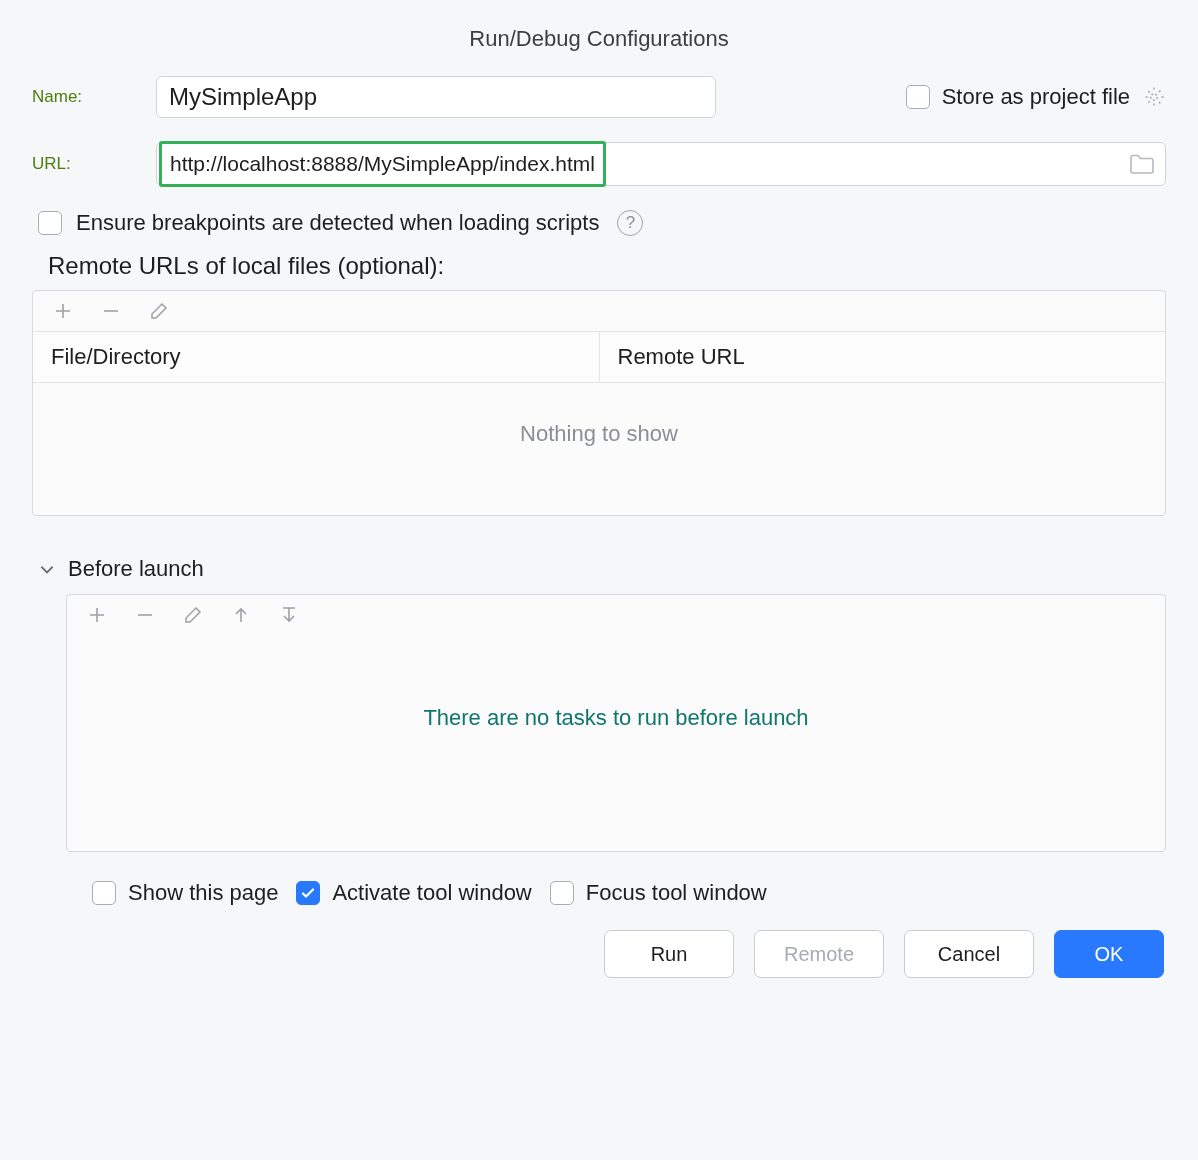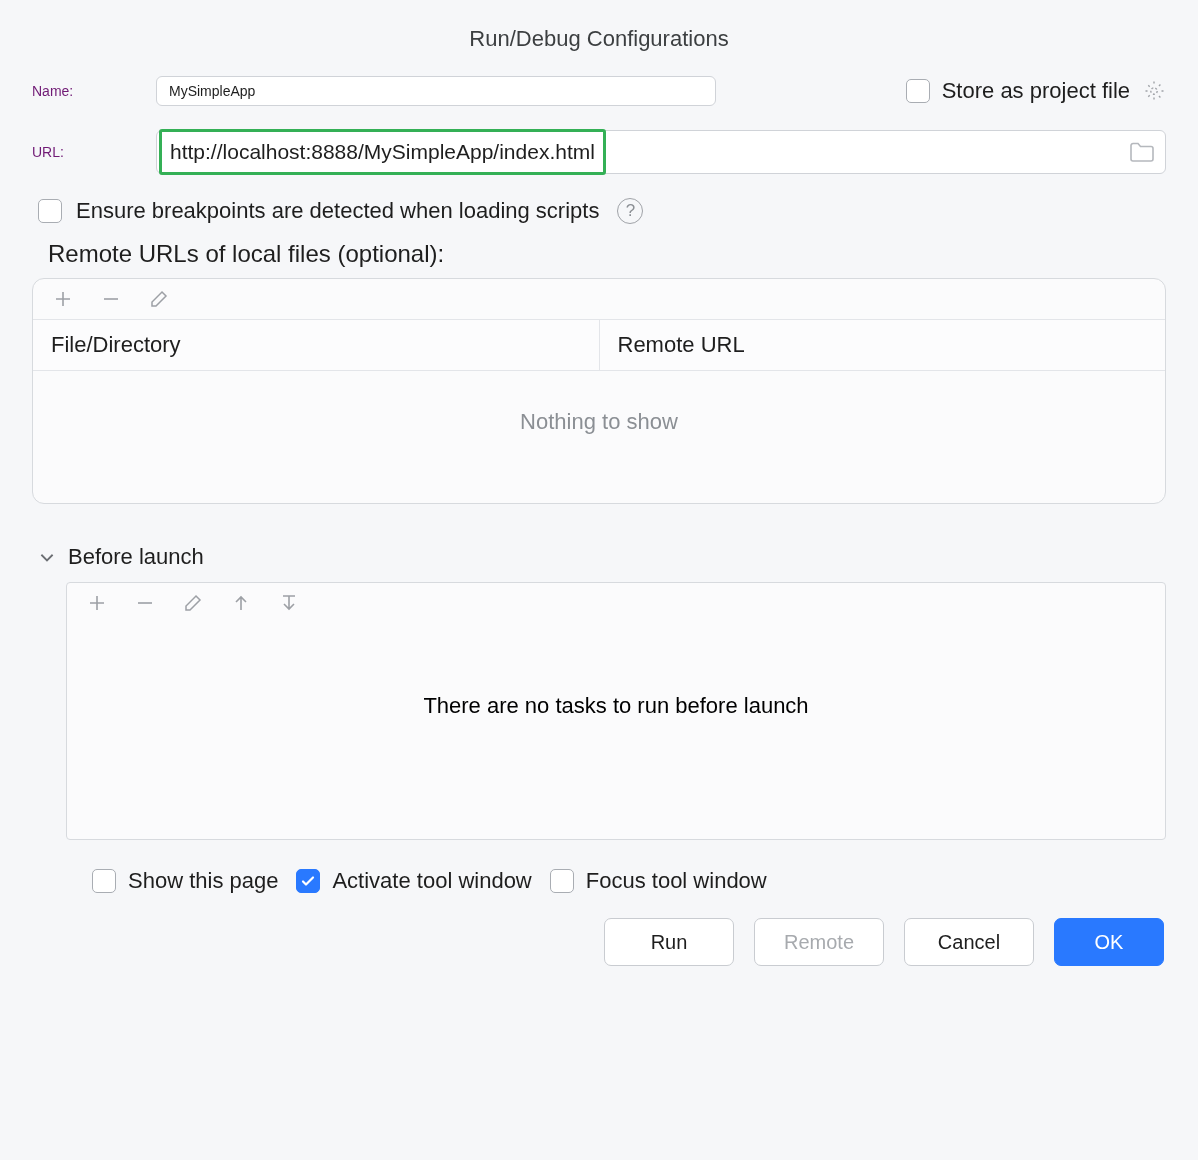--- a/index.html
+++ b/index.html
@@ -23,30 +23,30 @@
     margin: 2px 0 24px 0;
   }
   .row {
     display: flex;
     align-items: center;
     margin-bottom: 24px;
     gap: 14px;
   }
   .label {
     width: 110px;
-    font-size: 14px;
-    color: #701a75;
+    font-size: 17px;
+    color: #4d7c0f;
     flex-shrink: 0;
   }
   .text-input {
-    height: 30px;
+    height: 42px;
     border: 1px solid #d0d3d8;
     border-radius: 6px;
     background: #fff;
-    font-size: 14px;
+    font-size: 24px;
     padding: 4px 12px;
     color: #1e1e1e;
   }
   .name-input { width: 560px; }
   .store-group {
     margin-left: auto;
     display: flex;
     align-items: center;
     gap: 12px;
   }
@@ -135,21 +135,21 @@
     justify-content: center;
     font-size: 17px;
     margin-left: 4px;
   }
   .section-label {
     font-size: 24px;
     margin: 0 0 10px 16px;
   }
   .panel {
     border: 1px solid #d7dade;
-    border-radius: 12px;
+    border-radius: 4px;
     background: #fbfbfc;
     margin-bottom: 40px;
   }
   .toolbar {
     display: flex;
     align-items: center;
     gap: 28px;
     padding: 10px 20px;
     color: #9da0a5;
   }
@@ -185,21 +185,21 @@
   }
   .bl-title { font-size: 22px; }
   .bl-panel {
     border: 1px solid #d7dade;
     border-radius: 4px;
     margin-left: 34px;
     background: #fbfbfc;
   }
   .bl-empty {
     text-align: center;
-    color: #000000;
+    color: #0f766e;
     font-size: 22px;
     padding: 70px 0 120px 0;
   }
   .options-row {
     display: flex;
     align-items: center;
     gap: 18px;
     margin: 28px 0 24px 60px;
   }
   .opt {

